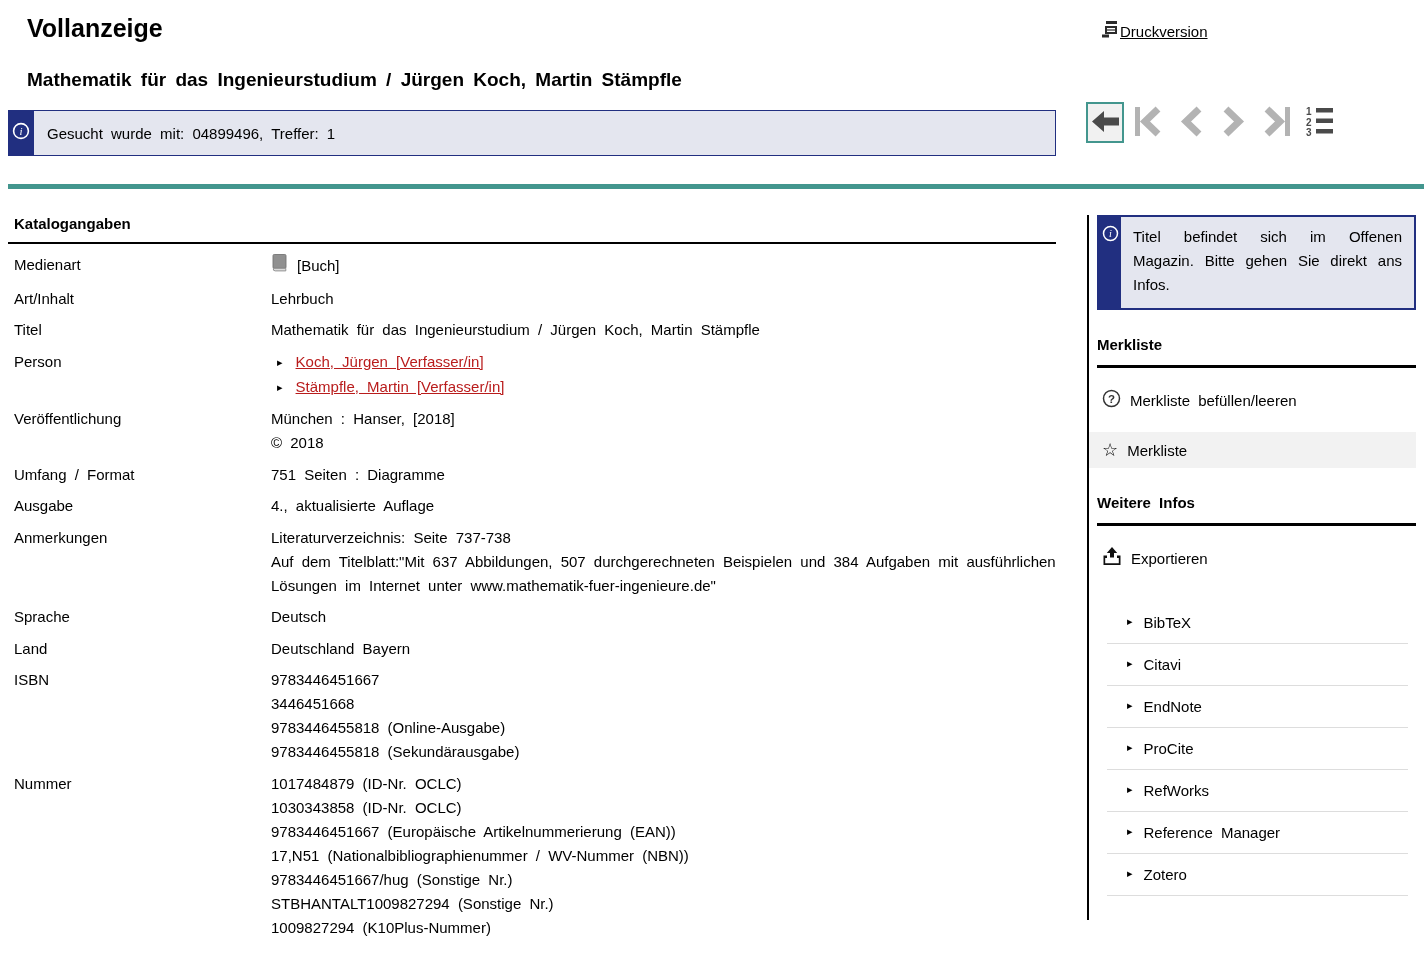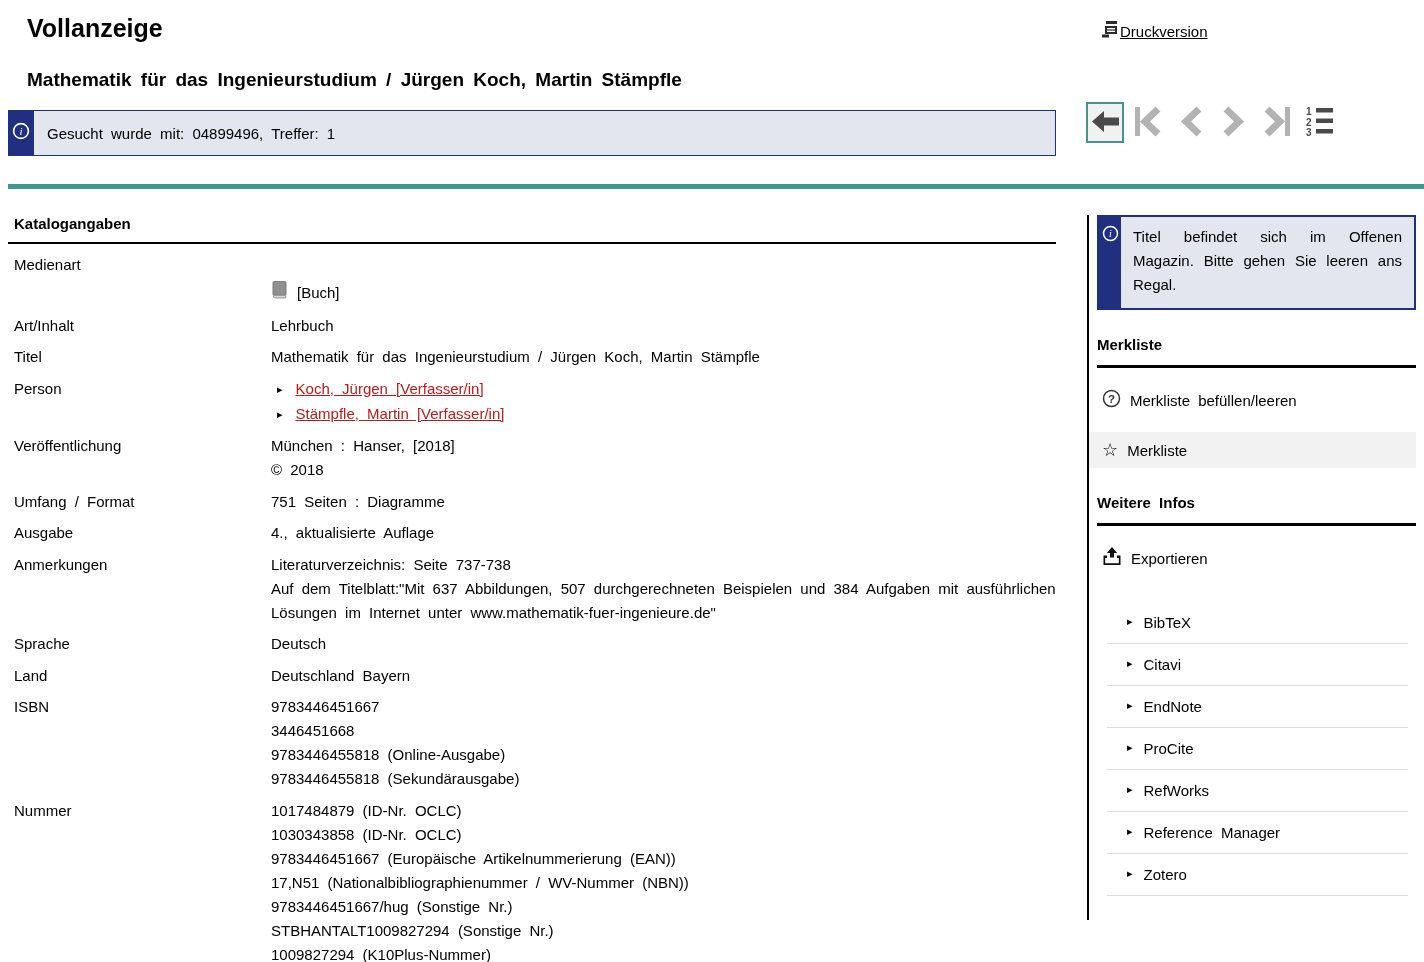--- a/index.html
+++ b/index.html
@@ -43,21 +43,21 @@
   
   .catalog { position:absolute; left:8px; top:207px; width:1048px; font-size:15px; }
   .catalog-heading {
     font-size:15px; font-weight:bold;
     padding:8px 0 10px 6px; border-bottom:2px solid #000;
   }
   .catalog-rows { margin-top:9px; }
   .cat-row { display:flex; margin:0 0 7.5px 6px; line-height:24px; }
   .cat-label { width:257px; flex:none; }
   .cat-value { flex:1; }
-  .media-val { display:flex; align-items:center; gap:9px;margin-top:27px; }
+  .media-val { display:flex; align-items:center; gap:9px; }
   .link-line { display:flex; align-items:baseline; gap:13px; padding-left:6px; }
   .link-line .tri { font-size:11px; flex:none; position:relative; top:-1px; }
   .person-link { color:#b91c1c; text-decoration:underline; cursor:pointer; }
 
   
   .sidebar-line { position:absolute; left:1087px; top:215px; width:2px; height:705px; background:#000; }
   .sidebar { position:absolute; left:1089px; top:215px; width:327px; font-size:15px; }
 
   .notice-box { margin-left:8px; border:2px solid #212f80; background:#e4e6ef; display:flex; }
   .notice-box .strip { width:22px; flex:none; background:#212f80; display:flex; justify-content:center; padding-top:8px; }
@@ -278,21 +278,21 @@
 
     <div class="notice-box">
       <div class="strip">
         <span>
           <svg width="17" height="17" viewBox="0 0 18 18">
             <circle cx="9" cy="9" r="7.4" fill="none" stroke="#fff" stroke-width="1.6"></circle>
             <text x="9" y="13.2" text-anchor="middle" font-size="11" font-family="Liberation Serif, serif" font-style="italic" fill="#fff">i</text>
           </svg>
         </span>
       </div>
-      <div class="txt">Titel befindet sich im Offenen Magazin. Bitte gehen Sie leeren ans Regal.</div>
+      <div class="txt">Titel befindet sich im Offenen Magazin. Bitte gehen Sie direkt ans Infos.</div>
     </div>
 
     <div class="side-heading">Merkliste</div>
 
     <div class="side-item">
       <span>
         <svg width="19" height="19" viewBox="0 0 19 19">
           <circle cx="9.5" cy="9.5" r="8" fill="none" stroke="#333" stroke-width="1.5"></circle>
           <text x="9.5" y="13.6" text-anchor="middle" font-size="11.5" font-weight="bold" fill="#333" font-family="Liberation Sans, sans-serif">?</text>
         </svg>

